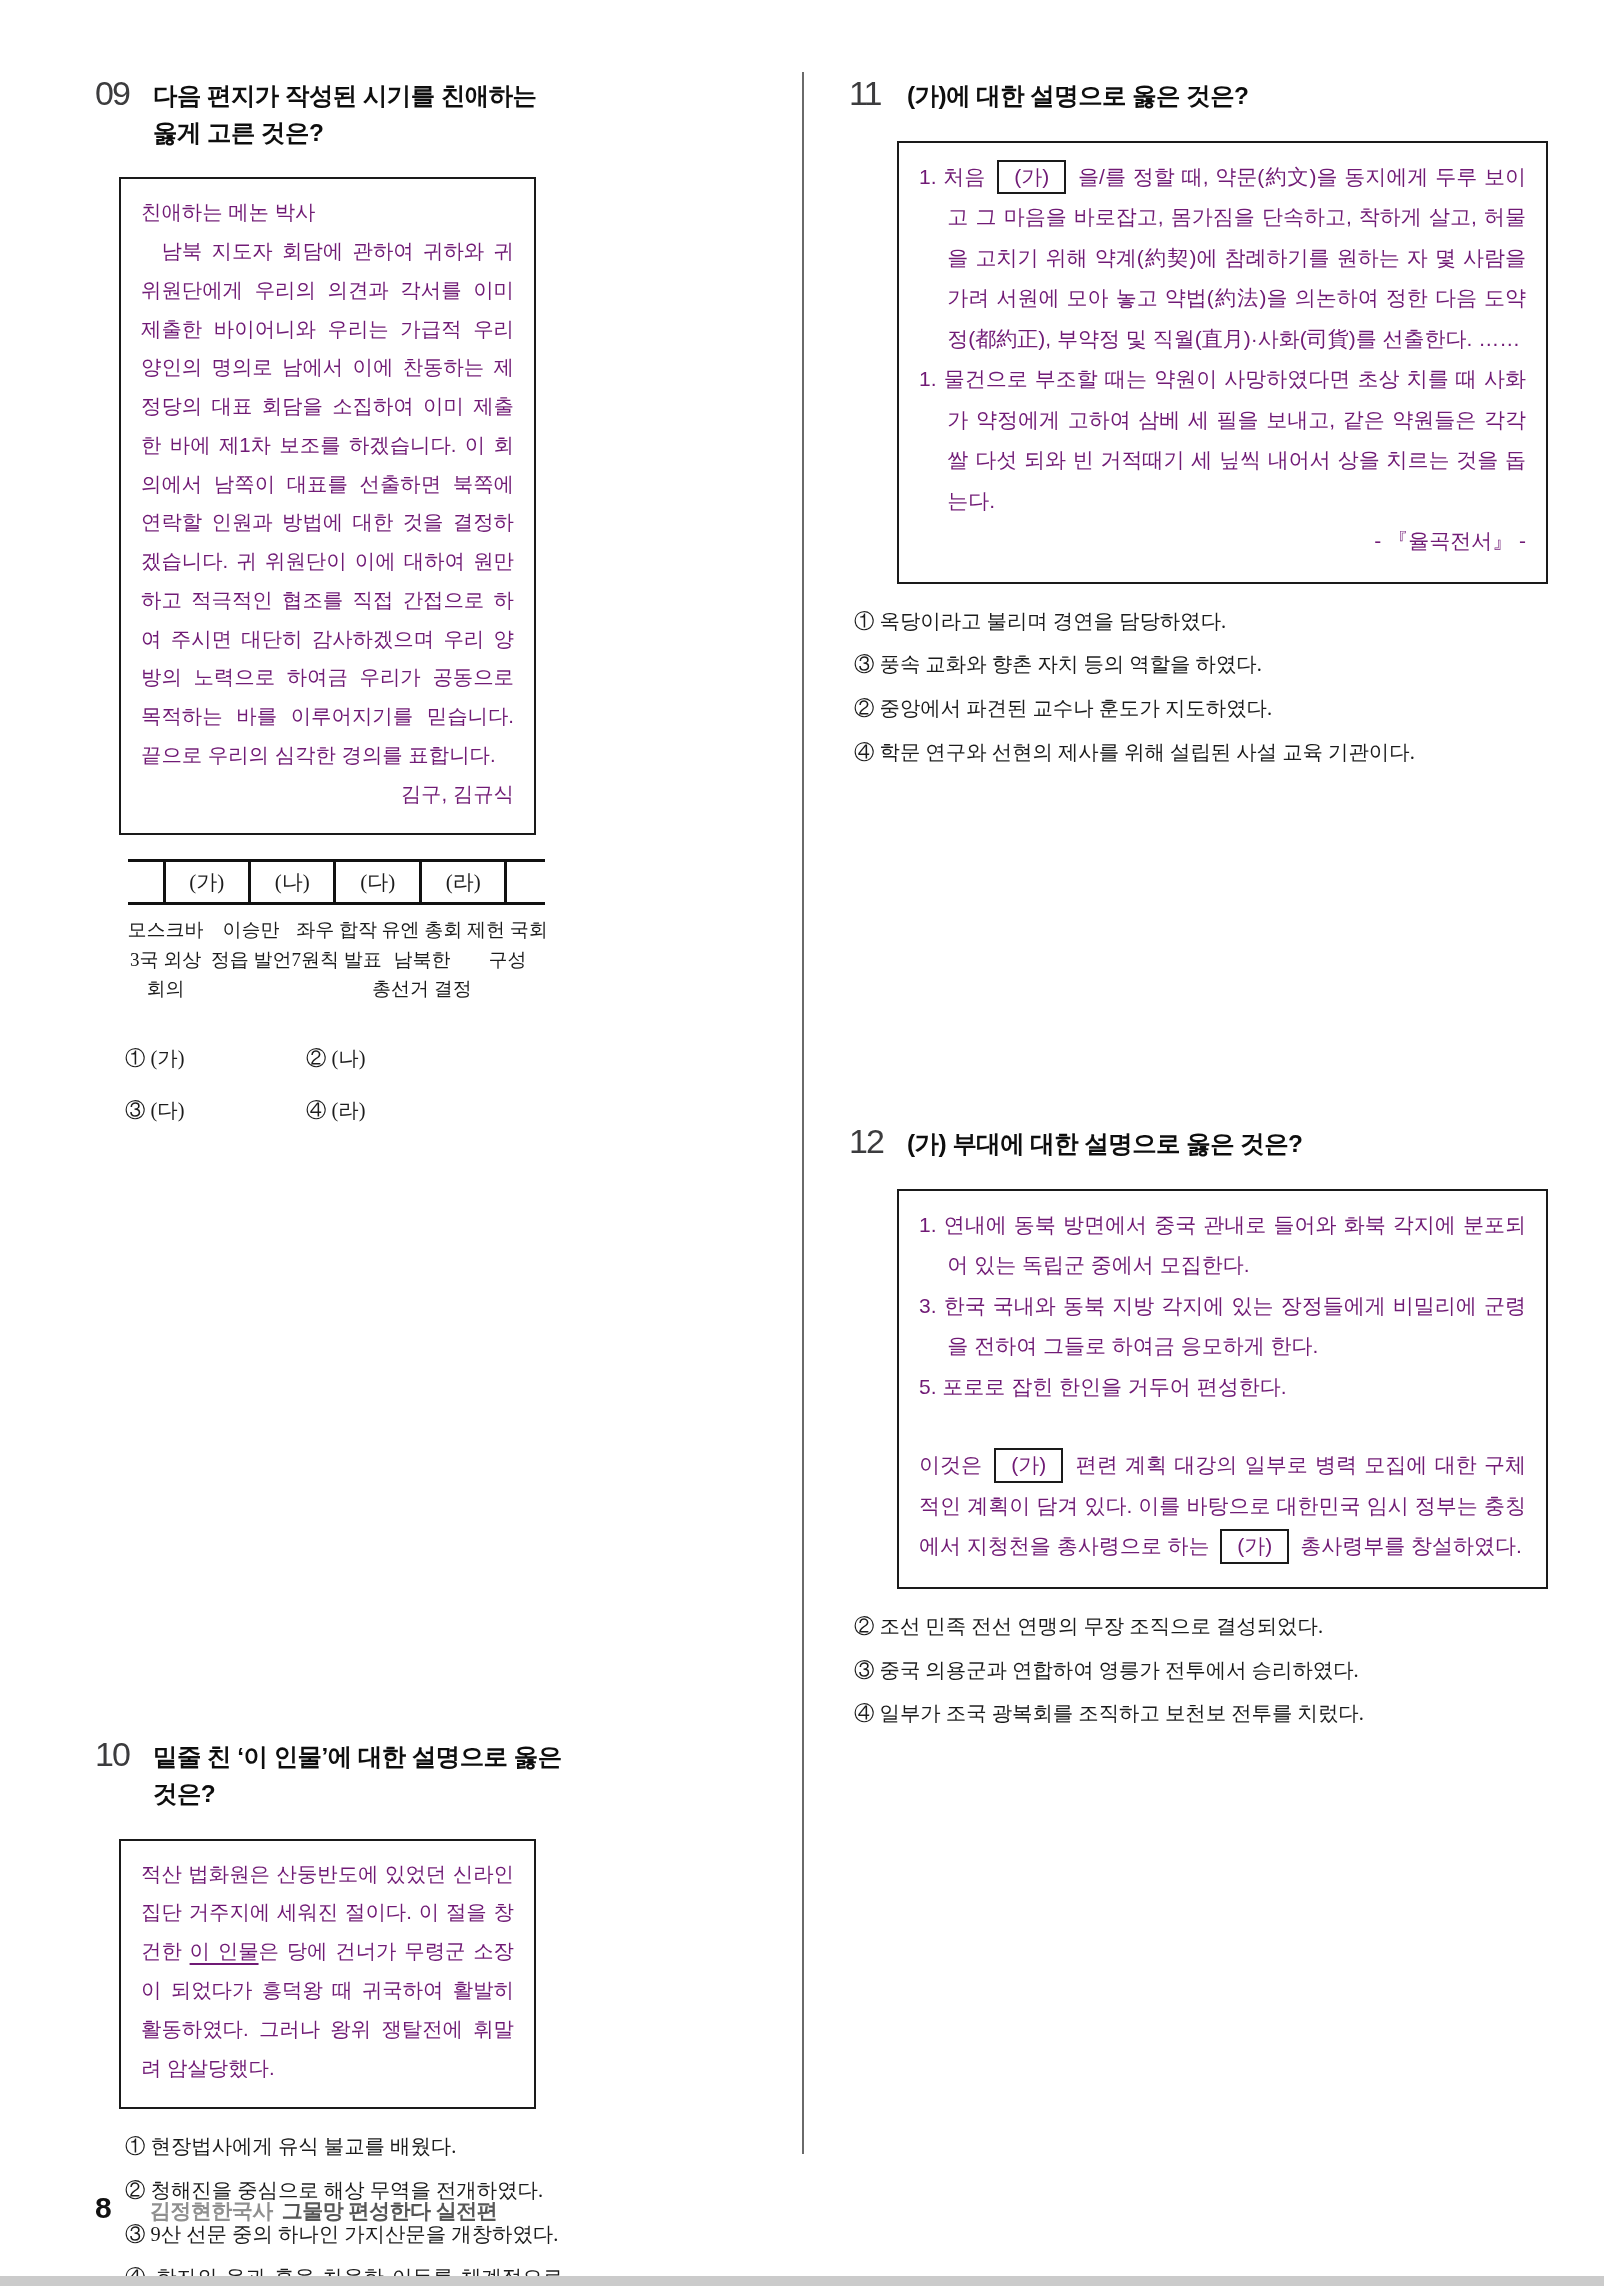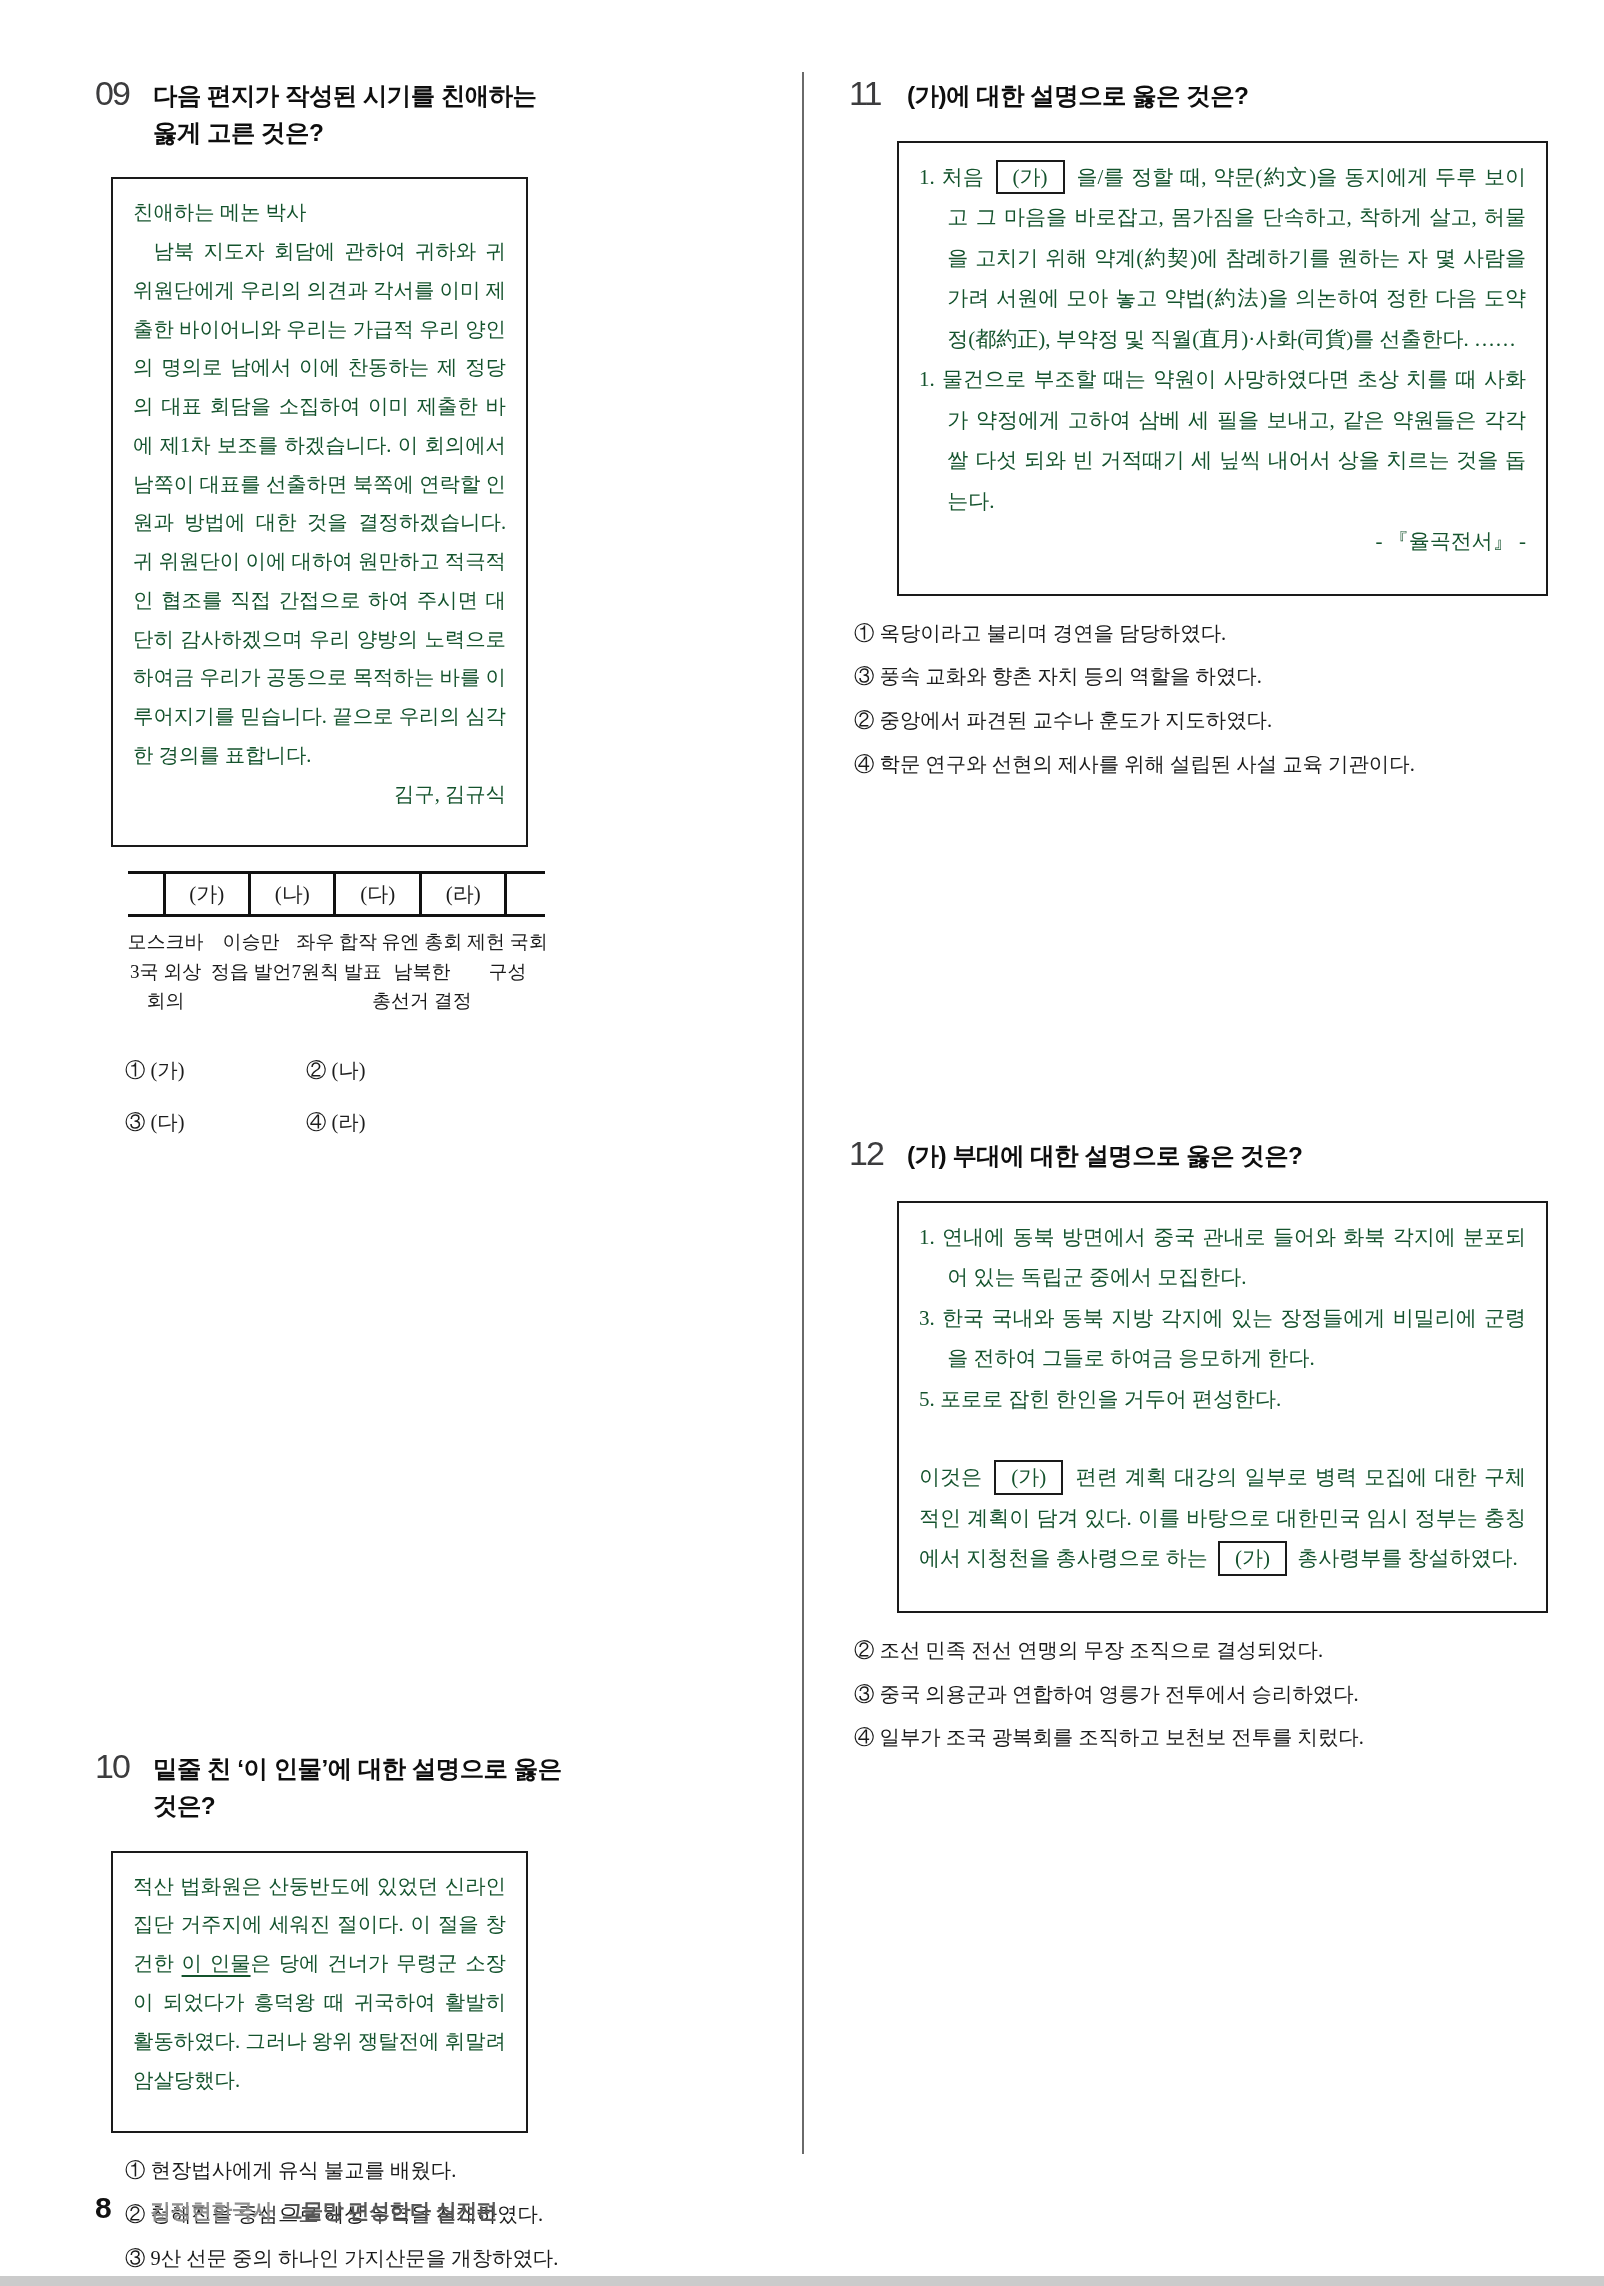--- a/index.html
+++ b/index.html
@@ -23,26 +23,26 @@
     font-family:"Liberation Sans","DejaVu Sans",sans-serif;
     font-size:34px; font-weight:400; letter-spacing:-2px; color:#3c3c3e;
   }
   .q-title {
     font-family:"Liberation Sans","DejaVu Sans",sans-serif;
     font-size:24.4px; font-weight:700; line-height:1.5; color:#0e0e0e;
     letter-spacing:-0.5px; word-break:break-all;
   }
 
   .passage-box {
-    border:2px solid #1a1a1a; padding:14px 20px 32px 20px;
-    font-family:Liberation Serif, serif;
-    font-size:20.4px; line-height:1.9; text-align:justify; color:#14532d;
+    border:2px solid #1a1a1a; padding:14px 20px 20px 20px;
+    font-family:Liberation Sans, sans-serif;
+    font-size:20.4px; line-height:1.9; text-align:justify; color:#701a75;
     word-break:break-all;
   }
-  .col-left .passage-box  { margin-left:16px; width:417px; }
+  .col-left .passage-box  { margin-left:24px; width:417px; }
   .col-right .passage-box { margin-left:48px; width:651px; font-size:21px; line-height:1.93; }
 
   .indent1 { text-indent:1em; }
   .hang { padding-left:1.35em; text-indent:-1.35em; }
   .sig-line { text-align:right; text-indent:0; }
   .src-line { text-align:right; text-indent:0; }
   .underlined { text-decoration:underline; text-underline-offset:5px; }
 
   .inline-box {
     display:inline-block; border:2px solid #1a1a1a; padding:0 15px;

